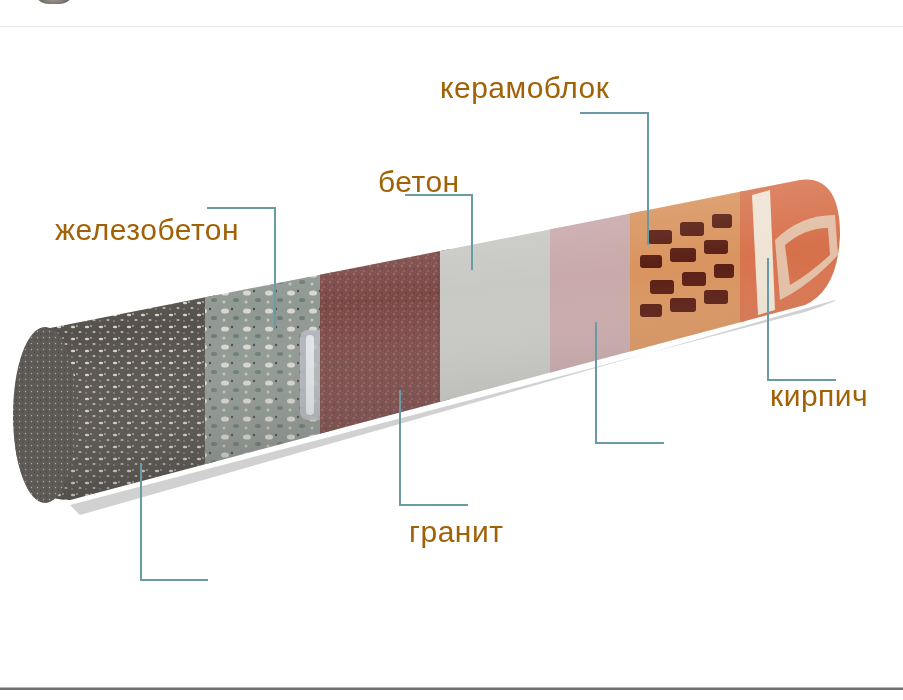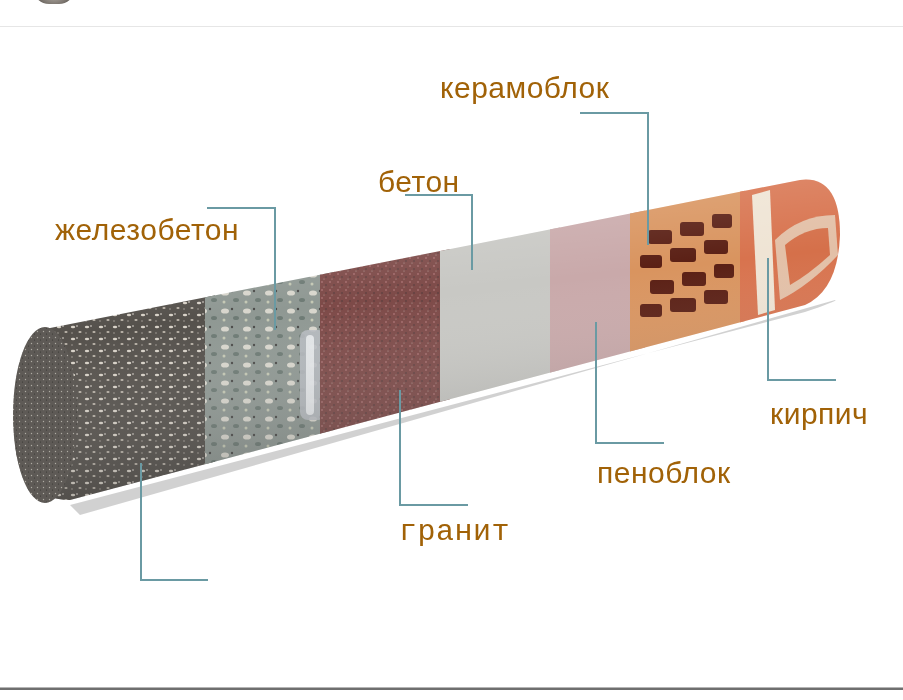--- a/index.html
+++ b/index.html
@@ -106,18 +106,17 @@
       <polyline points="768,258 768,380 836,380"></polyline>
       <polyline points="596,322 596,443 664,443"></polyline>
       <polyline points="400,390 400,505 468,505"></polyline>
       <polyline points="141,463 141,580 208,580"></polyline>
     </g>
   </svg>
 
   <div class="label" style="left:55px;top:152px;margin-top:36px;">железобетон</div>
   <div class="label" style="left:440px;top:46px;">керамоблок</div>
   <div class="label" style="left:378px;top:128px;margin-top:12px;">бетон</div>
-  <div class="label" style="left:770px;top:372px;">кирпич</div>
-  <div class="label" style="left:597px;top:431px;">пеноблок</div>
-  <div class="label" style="left:399px;top:490px;font-family:Liberation Mono, monospace;">гранит</div>
+  <div class="label" style="left:770px;top:354px;">кирпич</div>
+  <div class="label" style="left:409px;top:490px;">гранит</div>
 </div>
 
 <div class="bottombar"></div>
 
 </body></html>

